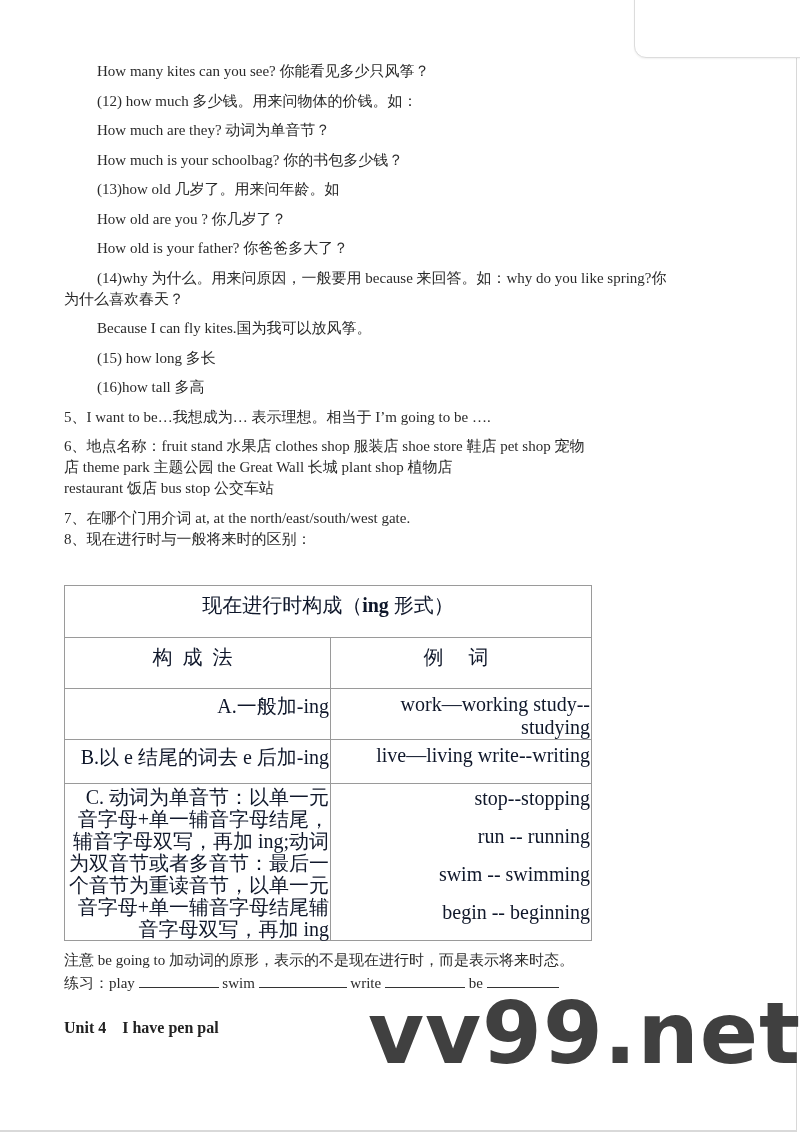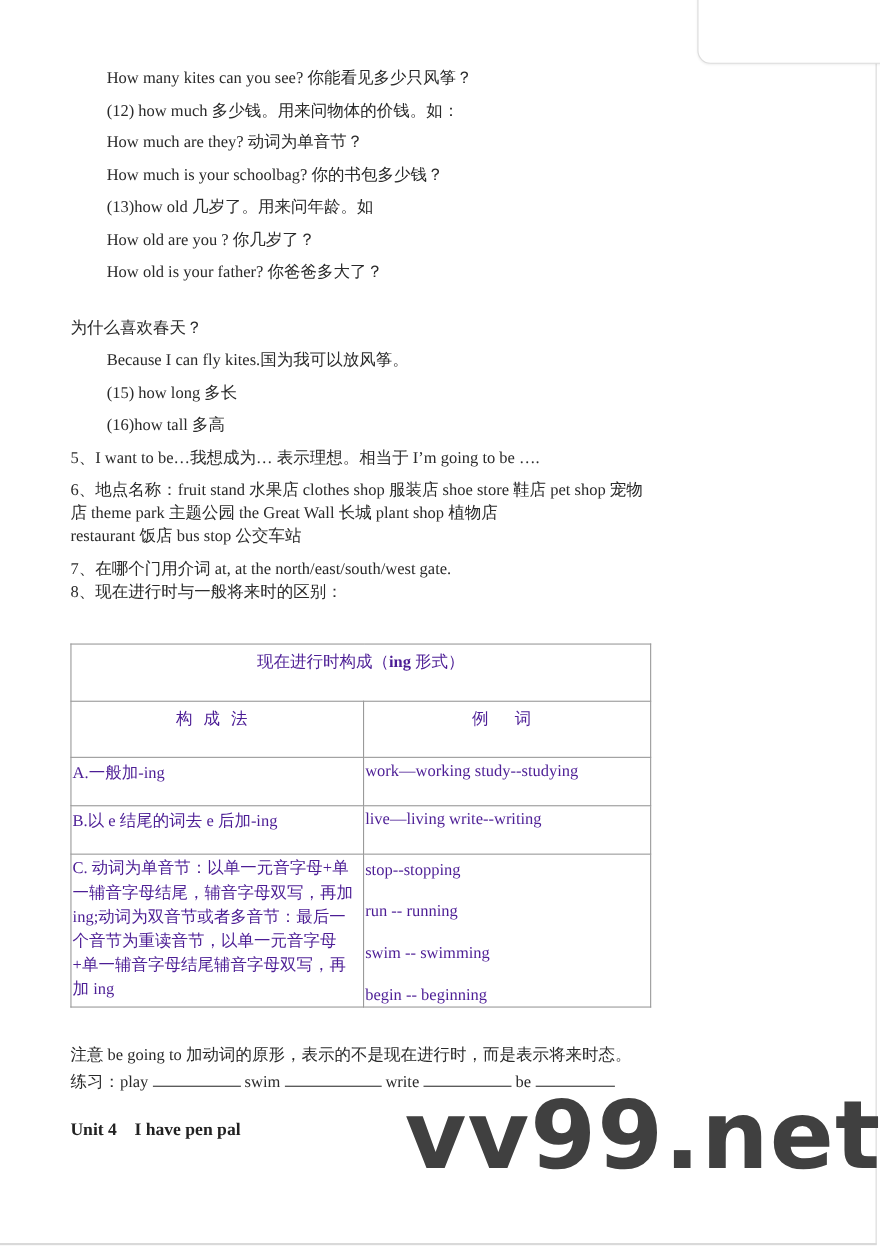--- a/index.html
+++ b/index.html
@@ -56,34 +56,34 @@
       color: #404040;
       letter-spacing: 1px;
       pointer-events: none;
     }
     table.grammar {
       position: absolute;
       left: 64px;
       top: 585px;
       width: 528px;
       border-collapse: collapse;
-      font-size: 15px;
-      color: #4c1d95;
+      font-size: 20px;
+      color: #0f172a;
     }
     table.grammar td, table.grammar th {
       border: 1.5px solid #9a9a9a;
       vertical-align: top;
       padding: 0;
       font-weight: normal;
     }
     .t-title { height: 45px; text-align: center; padding-top: 6px !important; }
     .t-title b { font-weight: bold; }
     .t-head { height: 44px; text-align: center; padding-top: 6px !important; letter-spacing: 10px; }
     .t-row { height: 44px; }
-    .t-cell { padding: 4px 1px 0 1px !important; }
+    .t-cell { padding: 4px 1px 0 1px !important; text-align: right; }
     .col-left { width: 263px; }
     .rule-c { line-height: 22px; padding-top: 2px !important; }
     .examples-c div { line-height: 20px; margin-bottom: 18px; }
     .examples-c div:last-child { margin-bottom: 0; }
     .blank {
       display: inline-block;
       border-bottom: 1px solid #333;
       height: 14px;
       vertical-align: baseline;
     }
@@ -104,20 +104,21 @@
 
   <div class="corner-card"></div>
 
   <div class="line indent" style="top:62px">How many kites can you see? 你能看见多少只风筝？</div>
   <div class="line indent" style="top:92px">(12) how much  多少钱。用来问物体的价钱。如：</div>
   <div class="line indent" style="top:121px">How much are they? 动词为单音节？</div>
   <div class="line indent" style="top:151px">How much is your schoolbag? 你的书包多少钱？</div>
   <div class="line indent" style="top:180px">(13)how old  几岁了。用来问年龄。如</div>
   <div class="line indent" style="top:210px">How old are you ? 你几岁了？</div>
   <div class="line indent" style="top:239px">How old is your father? 你爸爸多大了？</div>
+  <div class="line indent" style="top:269px">(14)why 为什么。用来问原因，一般要用 because 来回答。如：why do you like spring?你</div>
   <div class="line flush" style="top:290px">为什么喜欢春天？</div>
   <div class="line indent" style="top:319px">Because I can fly kites.国为我可以放风筝。</div>
   <div class="line indent" style="top:349px">(15) how long  多长</div>
   <div class="line indent" style="top:378px">(16)how tall  多高</div>
 
   <div class="line flush" style="top:408px">5、I want to be…我想成为… 表示理想。相当于 I’m going to be ….</div>
   <div class="line flush" style="top:437px">6、地点名称：fruit stand  水果店   clothes shop 服装店   shoe store 鞋店   pet shop 宠物</div>
   <div class="line flush" style="top:458px">店   theme park 主题公园   the Great Wall 长城   plant shop  植物店</div>
   <div class="line flush" style="top:479px">restaurant  饭店  bus stop  公交车站</div>
   <div class="line flush" style="top:509px">7、在哪个门用介词 at, at the north/east/south/west gate.</div>

